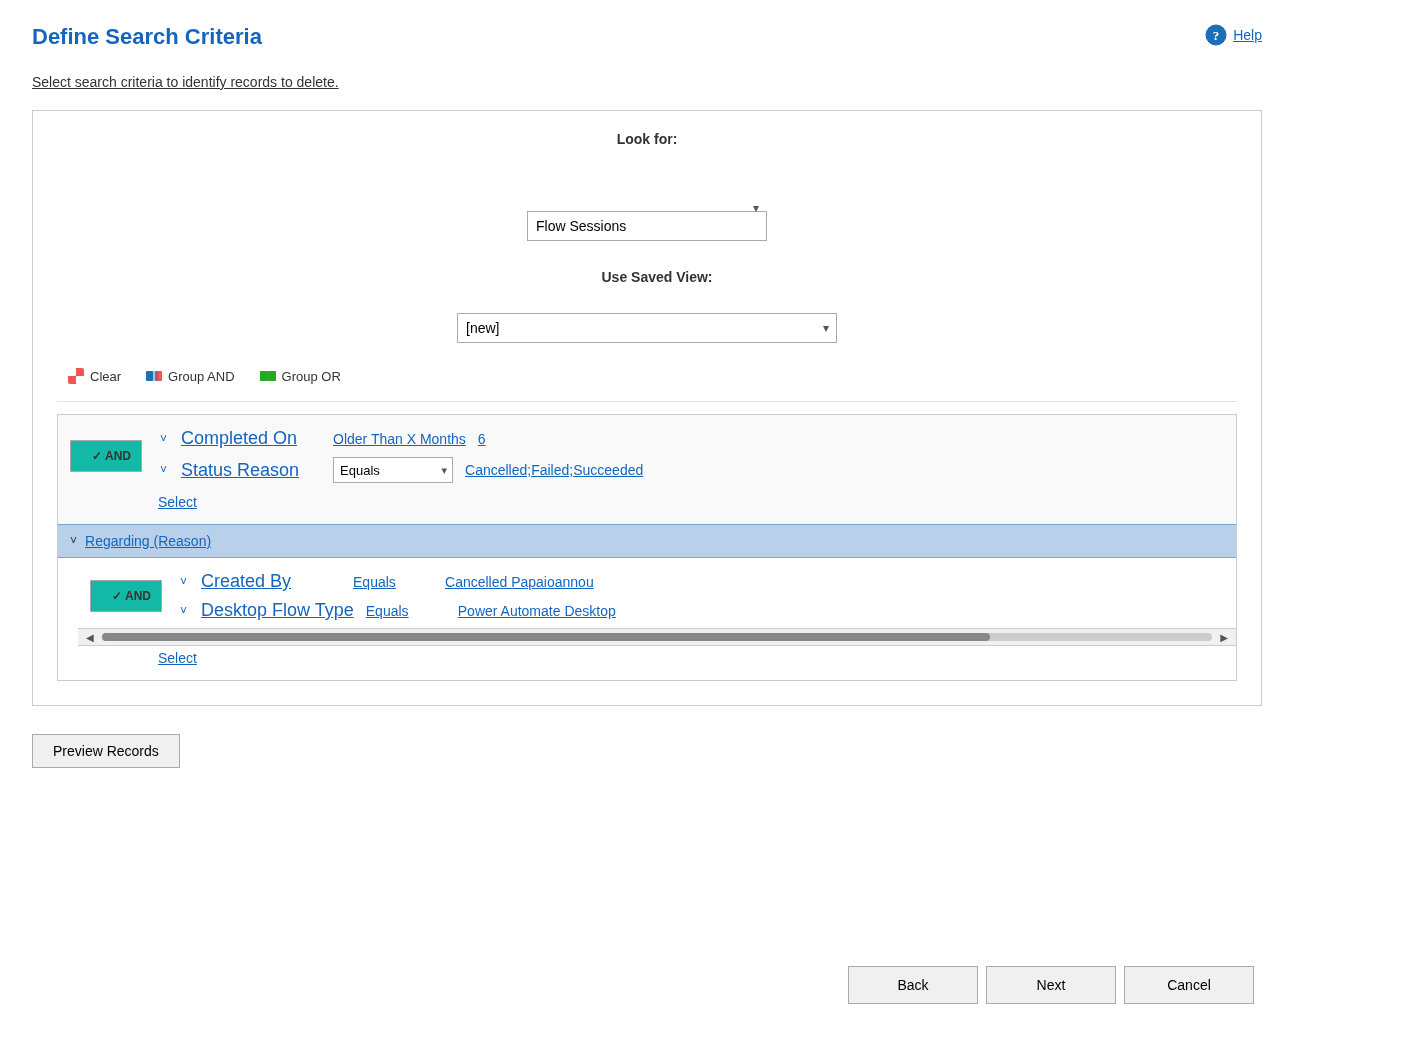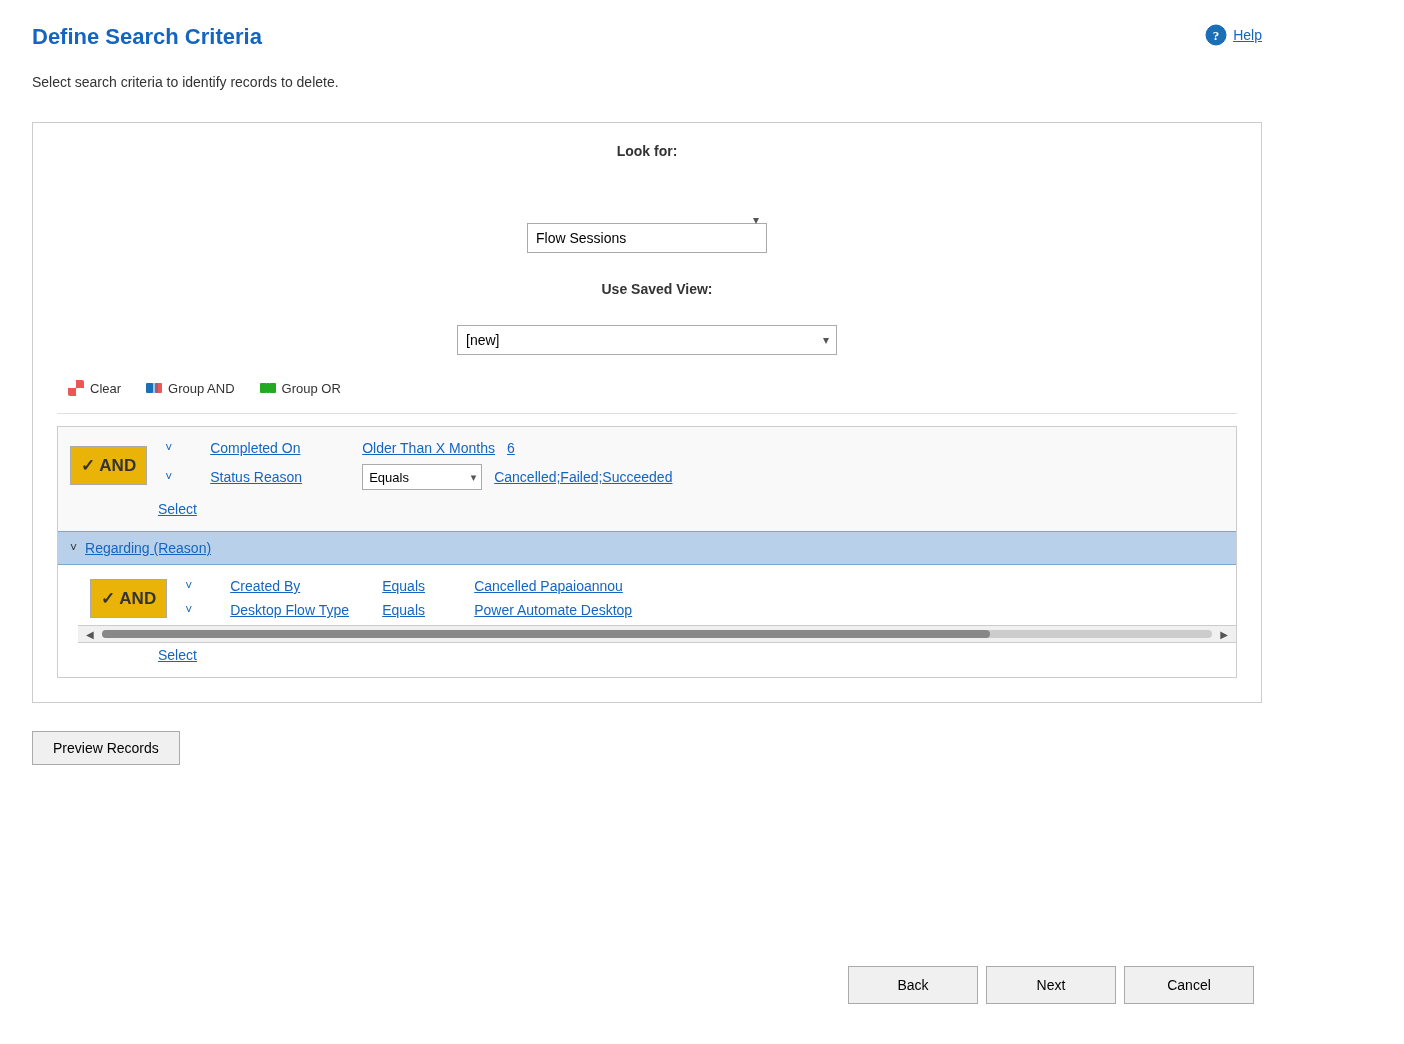--- a/index.html
+++ b/index.html
@@ -36,21 +36,22 @@
       cursor: pointer;
       font-size: 14px;
     }
     .help-icon {
       width: 22px;
       height: 22px;
     }
     .subtitle {
       font-size: 14px;
       color: #333;
-      margin-bottom: 32px;
+      margin-bottom: 20px;
+      text-decoration: underline;
     }
     .main-box {
       border: 1px solid #ccc;
       padding: 20px 24px 24px 24px;
       background: #fff;
       margin-bottom: 28px;
     }
     .look-for-row {
       display: flex;
       align-items: center;
@@ -128,27 +129,27 @@
     .and-group {
       padding: 6px 0 6px 0;
     }
     .and-badge-row {
       display: flex;
       align-items: stretch;
       gap: 0;
     }
     .and-badge {
       border: 1px solid #aaa;
-      background: #eab308;
+      background: #14b8a6;
       padding: 8px 10px;
-      font-size: 17px;
+      font-size: 12px;
       font-weight: bold;
       display: flex;
       align-items: center;
-      justify-content: flex-start;
+      justify-content: flex-end;
       min-width: 72px;
       margin: 4px 8px 4px 12px;
       height: fit-content;
       align-self: center;
     }
     .conditions-col {
       flex: 1;
       display: flex;
       flex-direction: column;
       gap: 2px;
@@ -165,23 +166,22 @@
       cursor: pointer;
       font-size: 12px;
       border: none;
       background: transparent;
       padding: 0 2px;
     }
     .cond-field {
       color: #1565c0;
       text-decoration: underline;
       cursor: pointer;
-      font-size: 14px;
+      font-size: 18px;
       min-width: 140px;
-      margin-left: 24px;
     }
     .cond-operator {
       color: #1565c0;
       text-decoration: underline;
       cursor: pointer;
       font-size: 14px;
       min-width: 80px;
     }
     .cond-operator-select {
       border: 1px solid #aaa;

